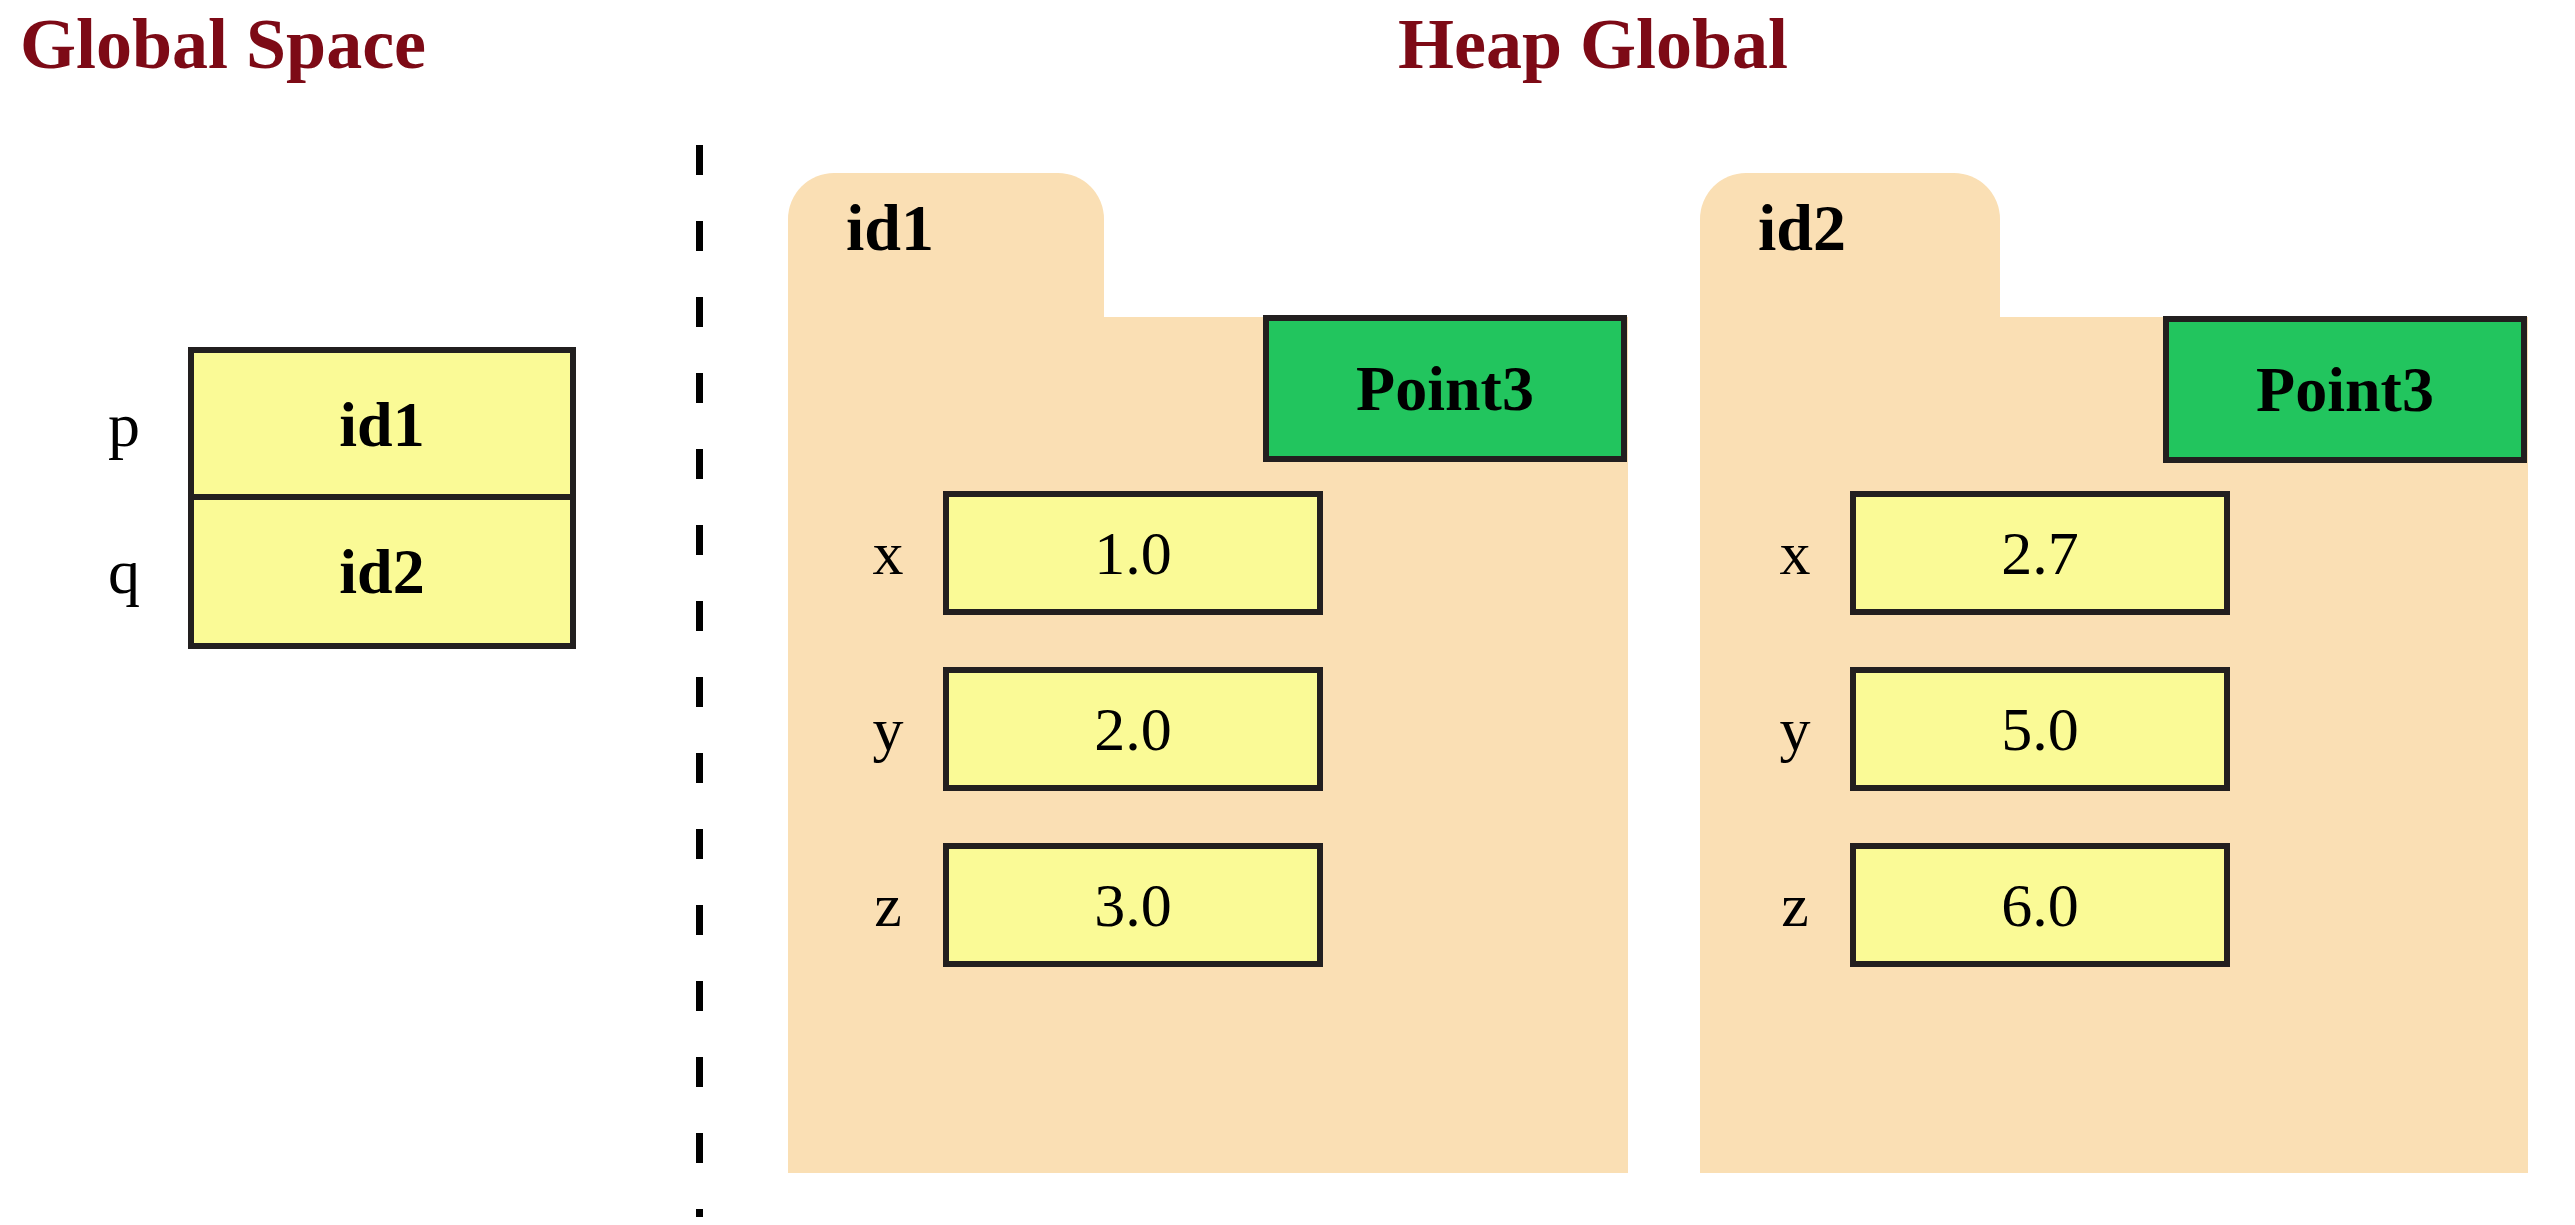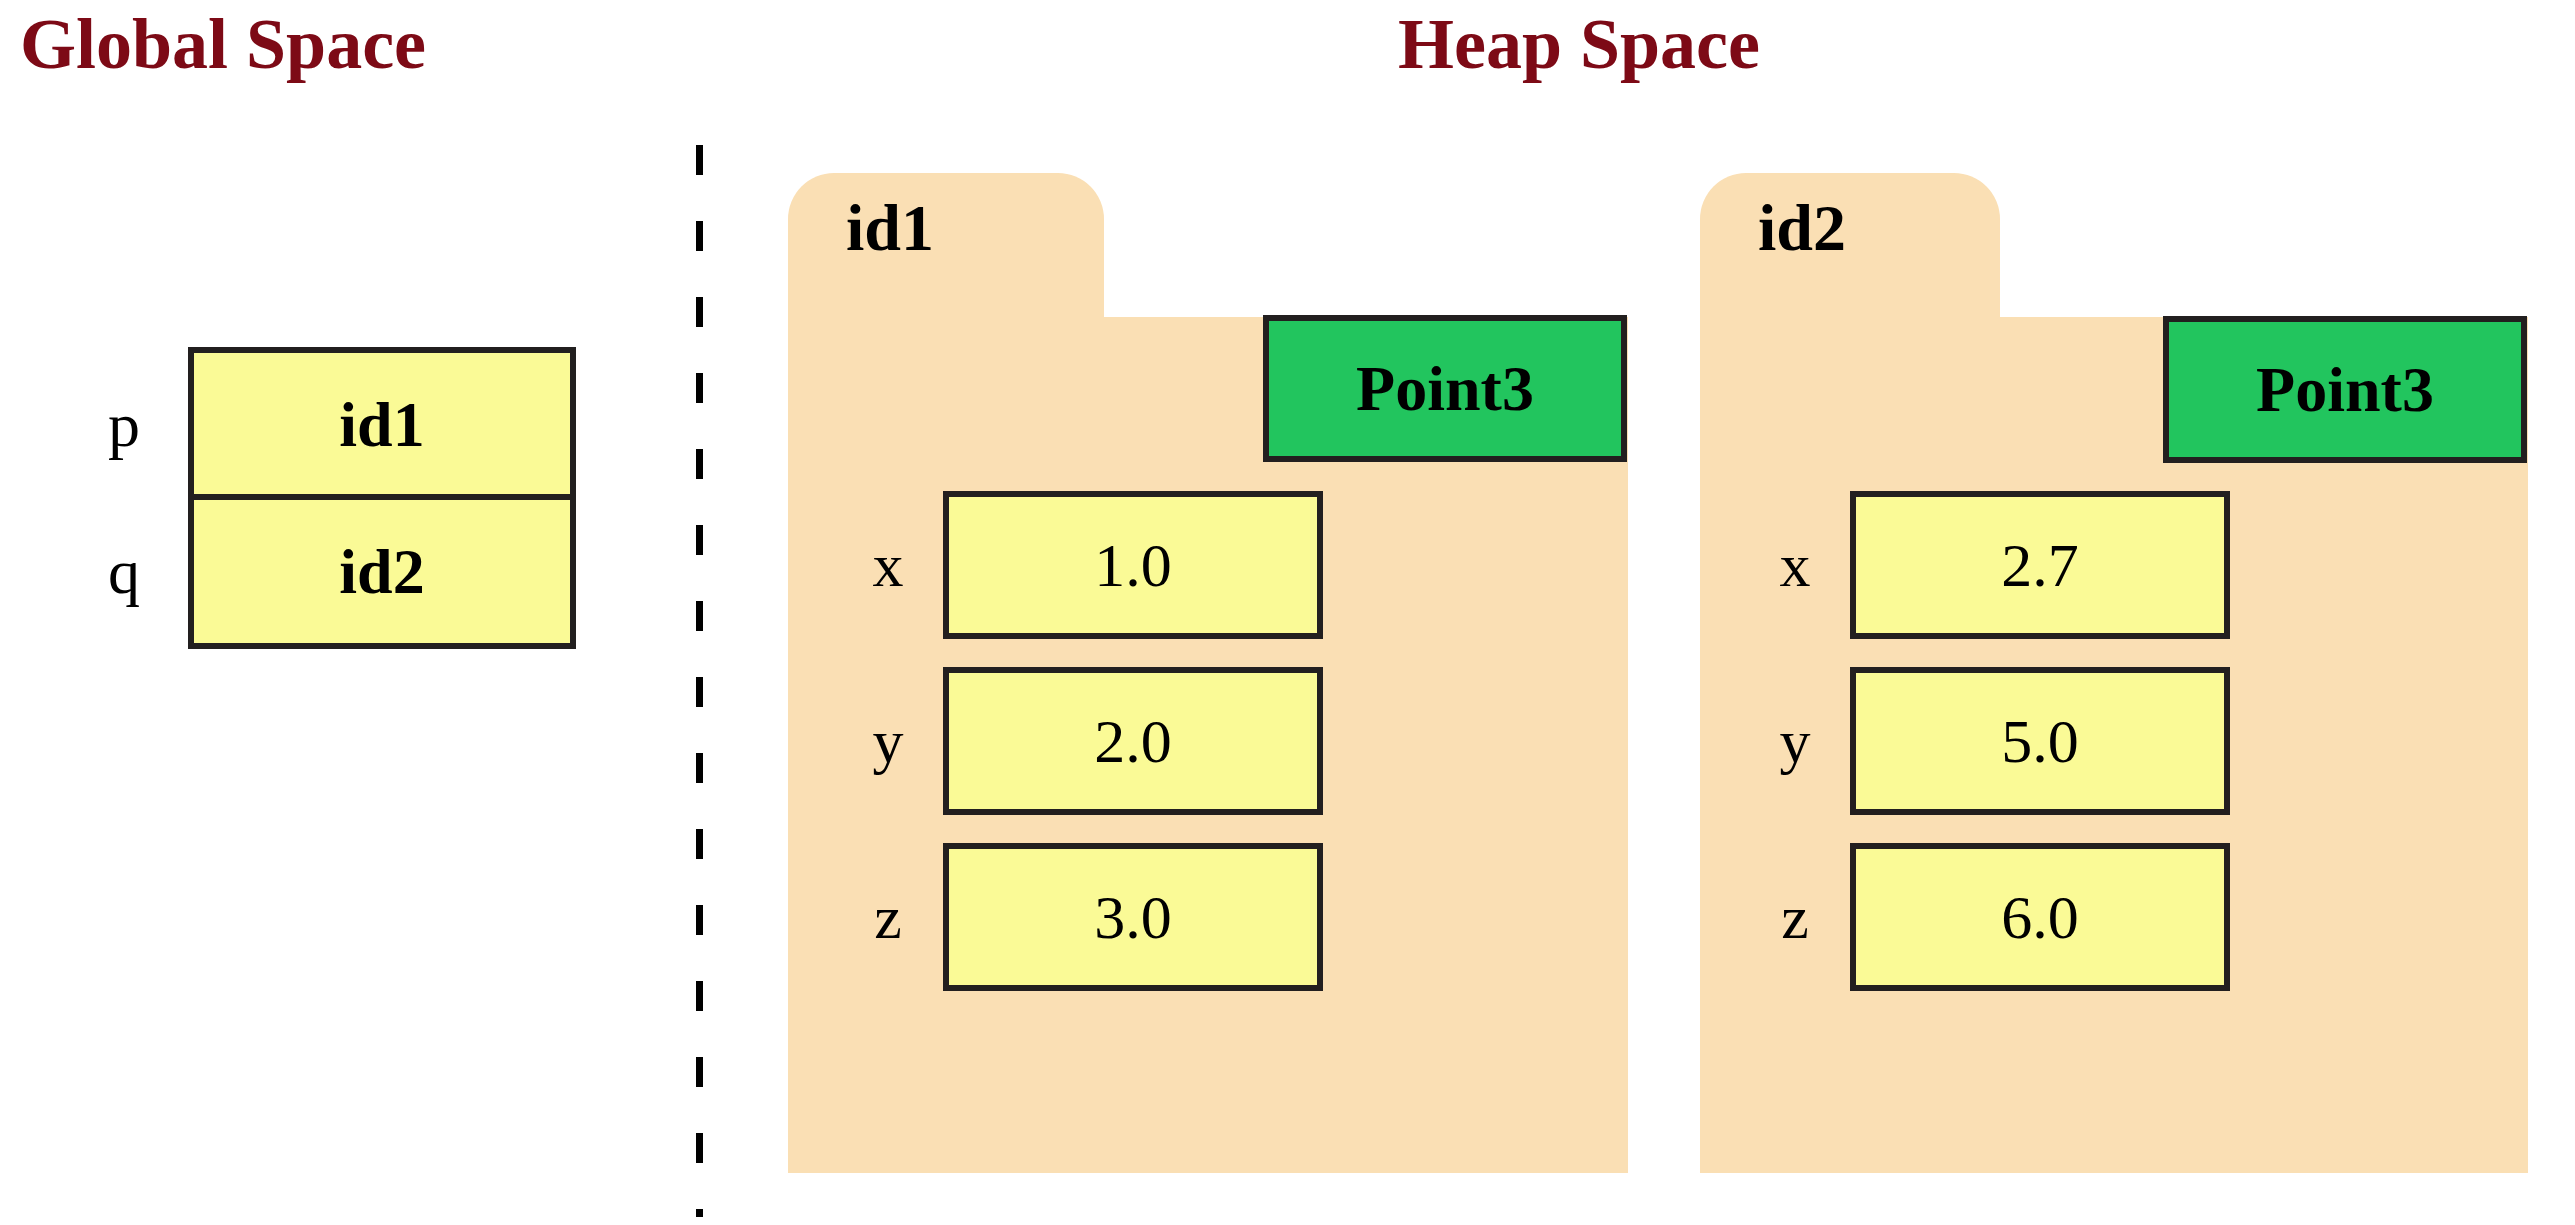--- a/index.html
+++ b/index.html
@@ -153,39 +153,39 @@
   }
   .attr-name {
     width: 110px;
     text-align: center;
     font-size: 62px;
     line-height: 1;
     color: #000000;
   }
   .attr-box {
     width: 380px;
-    height: 148px;
+    height: 124px;
     font-size: 62px;
     font-weight: normal;
   }
   .attr-row.r0 { top: 318px; }
   .attr-row.r1 { top: 494px; }
   .attr-row.r2 { top: 670px; }
 
   #folder-id1 .attr-row { left: 45px; }
   #folder-id2 .attr-row { left: 40px; }
 </style>
 </head>
 <body>
 
 <div id="canvas">
 
   <div class="section-title" id="title-global">Global Space</div>
 
-  <div class="section-title" id="title-heap">Heap Space</div>
+  <div class="section-title" id="title-heap">Heap Global</div>
 
   <div id="divider"></div>
 
   <div class="var-row" id="var-row-p">
     <div class="var-name">p</div>
     <div class="value-box global-box">id1</div>
   </div>
 
   <div class="var-row" id="var-row-q">
     <div class="var-name">q</div>

